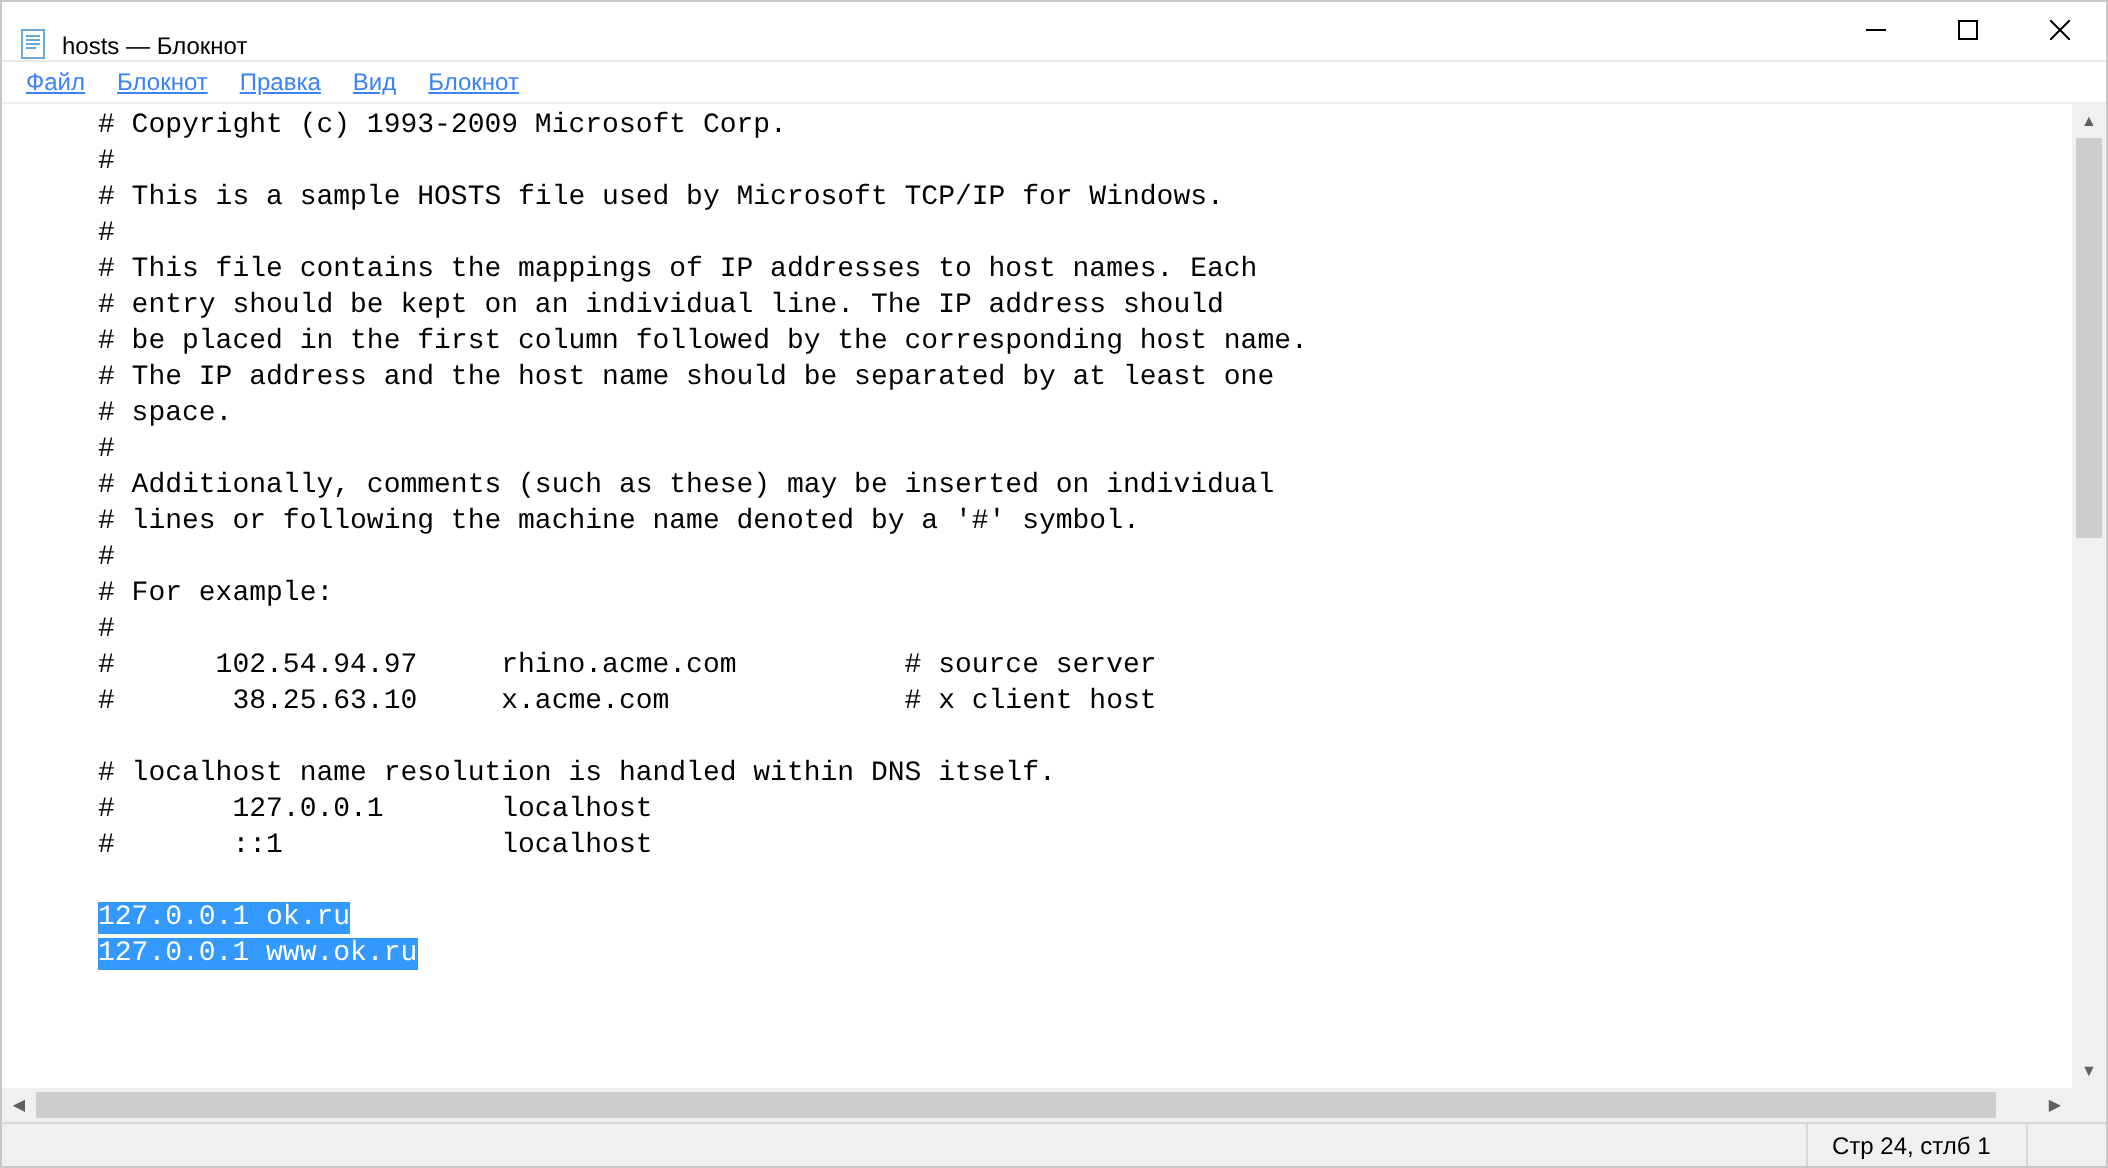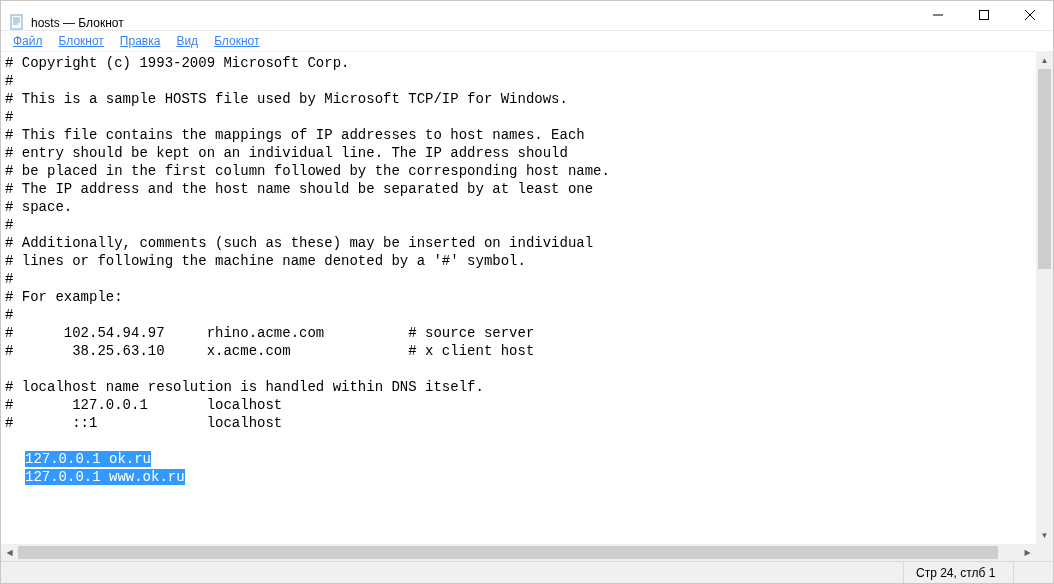--- a/index.html
+++ b/index.html
@@ -51,36 +51,36 @@
       color: #3b82f6;
       cursor: default;
     }
     .menu-item .u { text-decoration: underline; }
     .editor-wrap {
       flex: 1;
       position: relative;
       display: flex;
       flex-direction: column;
       overflow: hidden;
+      padding-left: 44px;
     }
     .editor {
       flex: 1;
       font-family: Consolas, "Courier New", monospace;
       font-size: 14px;
       line-height: 18px;
       white-space: pre;
       padding: 2px 2px 2px 4px;
       overflow: hidden;
       color: #000;
       position: relative;
     }
     .sel {
       background: #3399ff;
       color: #fff;
-      margin-left: 20px;
     }
     .vscroll {
       position: absolute;
       right: 0; top: 0; bottom: 17px;
       width: 17px;
       background: #f0f0f0;
       display: flex; flex-direction: column;
     }
     .hscroll {
       position: absolute;

